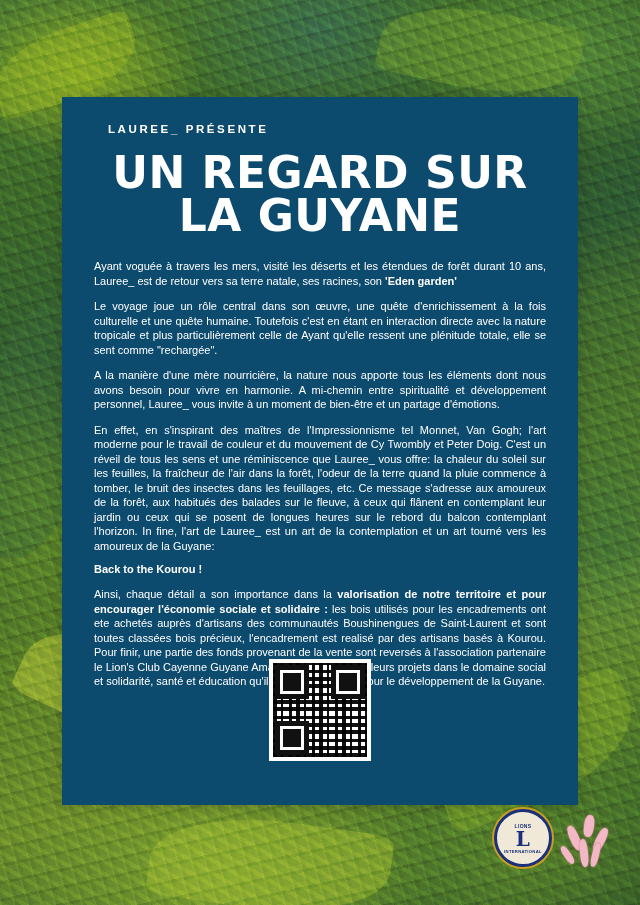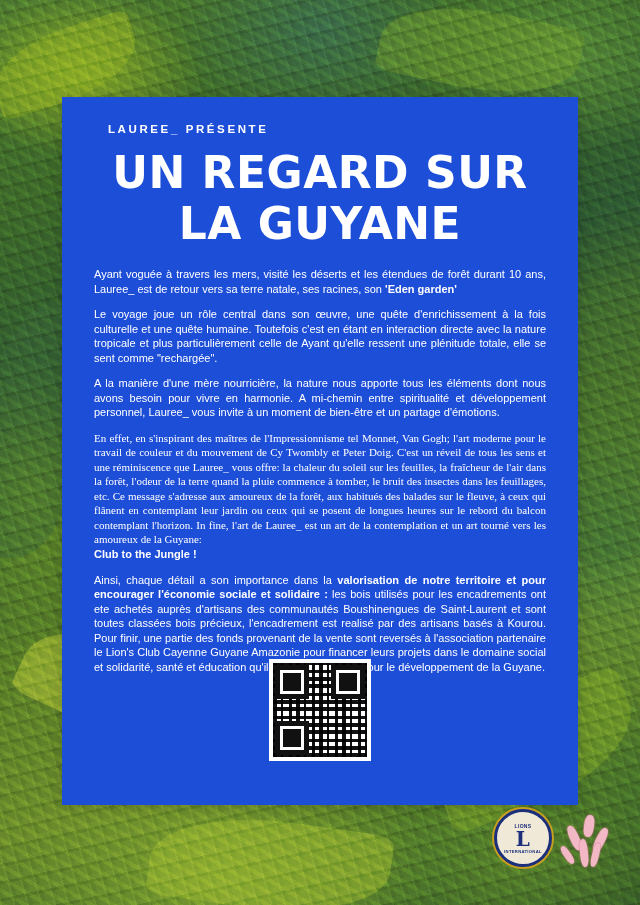--- a/index.html
+++ b/index.html
@@ -53,21 +53,21 @@
     filter: blur(0.4px);
   }
 
   
   .card {
     position: absolute;
     left: 62px;
     top: 97px;
     width: 516px;
     height: 708px;
-    background: #1d4ed8;
+    background: #0c4a6e;
     box-shadow: 0 2px 14px rgba(0,0,0,0.18);
   }
 
   .kicker {
     margin: 26px 0 0 0;
     padding: 0 46px;
     color: #ffffff;
     font-size: 11.5px;
     font-weight: bold;
     letter-spacing: 2.6px;
@@ -78,31 +78,31 @@
     padding: 0 14px;
     text-align: center;
     color: #ffffff;
     font-family: "DejaVu Sans", sans-serif;
     font-weight: bold;
     font-size: 44px;
     line-height: 0.98;
     letter-spacing: 0.5px;
     text-transform: uppercase;
   }
-  .title .l2 { display: block; margin-top: 8px; }
+  .title .l2 { display: block; }
 
   .body {
     padding: 22px 32px 0 32px;
     color: #ffffff;
     font-size: 11px;
     line-height: 1.32;
     text-align: justify;
   }
   .body p { margin: 0 0 11px 0; }
-  .body p.tight { margin-bottom: 0; font-family: Liberation Serif, serif; }
+  .body p.tight { margin-bottom: 8px; }
   .body b { font-weight: bold; }
 
   
   .qr-wrap {
     position: absolute;
     left: 50%;
     transform: translateX(-50%);
     bottom: 44px;
     width: 94px;
     height: 94px;
@@ -206,21 +206,21 @@
     <div class="body">
 
       <p><span>Ayant voguée à travers les mers, visité les déserts et les étendues de forêt durant 10 ans, Lauree_ est de retour vers sa terre natale, ses racines, son </span><b>'Eden garden'</b></p>
 
       <p>Le voyage joue un rôle central dans son œuvre, une quête d'enrichissement à la fois culturelle et une quête humaine. Toutefois c'est en étant en interaction directe avec la nature tropicale et plus particulièrement celle de Ayant qu'elle ressent une plénitude totale, elle se sent comme "rechargée".</p>
 
       <p>A la manière d'une mère nourricière, la nature nous apporte tous les éléments dont nous avons besoin pour vivre en harmonie. A mi-chemin entre spiritualité et développement personnel, Lauree_ vous invite à un moment de bien-être et un partage d'émotions.</p>
 
       <p class="tight">En effet, en s'inspirant des maîtres de l'Impressionnisme tel Monnet, Van Gogh; l'art moderne pour le travail de couleur et du mouvement de Cy Twombly et Peter Doig. C'est un réveil de tous les sens et une réminiscence que Lauree_ vous offre: la chaleur du soleil sur les feuilles, la fraîcheur de l'air dans la forêt, l'odeur de la terre quand la pluie commence à tomber, le bruit des insectes dans les feuillages, etc. Ce message s'adresse aux amoureux de la forêt, aux habitués des balades sur le fleuve, à ceux qui flânent en contemplant leur jardin ou ceux qui se posent de longues heures sur le rebord du balcon contemplant l'horizon. In fine, l'art de Lauree_ est un art de la contemplation et un art tourné vers les amoureux de la Guyane:</p>
 
-      <p><b>Club to the Jungle !</b></p>
+      <p><b>Back to the Kourou !</b></p>
 
       <p><span>Ainsi, chaque détail a son importance dans la </span><b>valorisation de notre territoire et pour encourager l'économie sociale et solidaire :</b><span> les bois utilisés pour les encadrements ont ete achetés auprès d'artisans des communautés Boushinengues de Saint-Laurent et sont toutes classées bois précieux, l'encadrement est realisé par des artisans basés à Kourou. Pour finir, une partie des fonds provenant de la vente sont reversés à l'association partenaire le Lion's Club Cayenne Guyane Amazonie pour financer leurs projets dans le domaine social et solidarité, santé et éducation qu'ils mettent en place pour le développement de la Guyane.</span></p>
 
     </div>
 
     <div class="qr-wrap">
       <div class="qr">
         <div class="eye tl">
             <i></i>
           </div>

